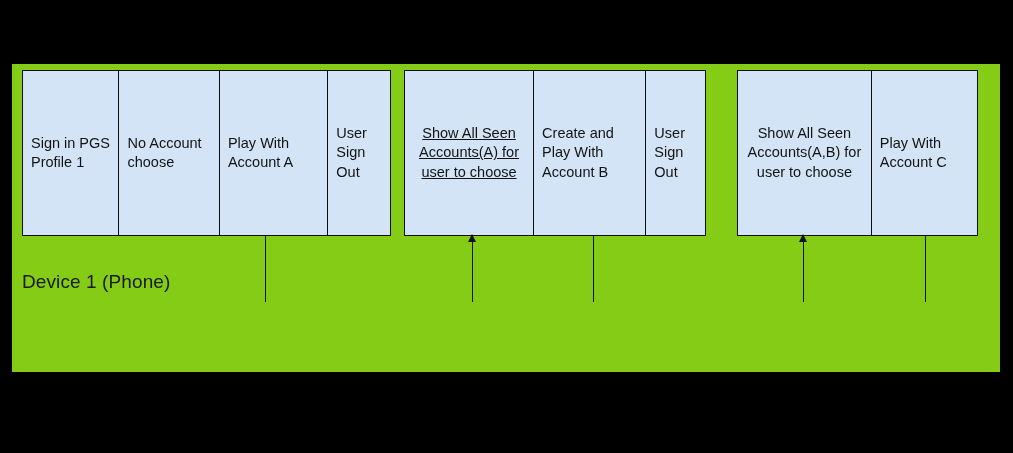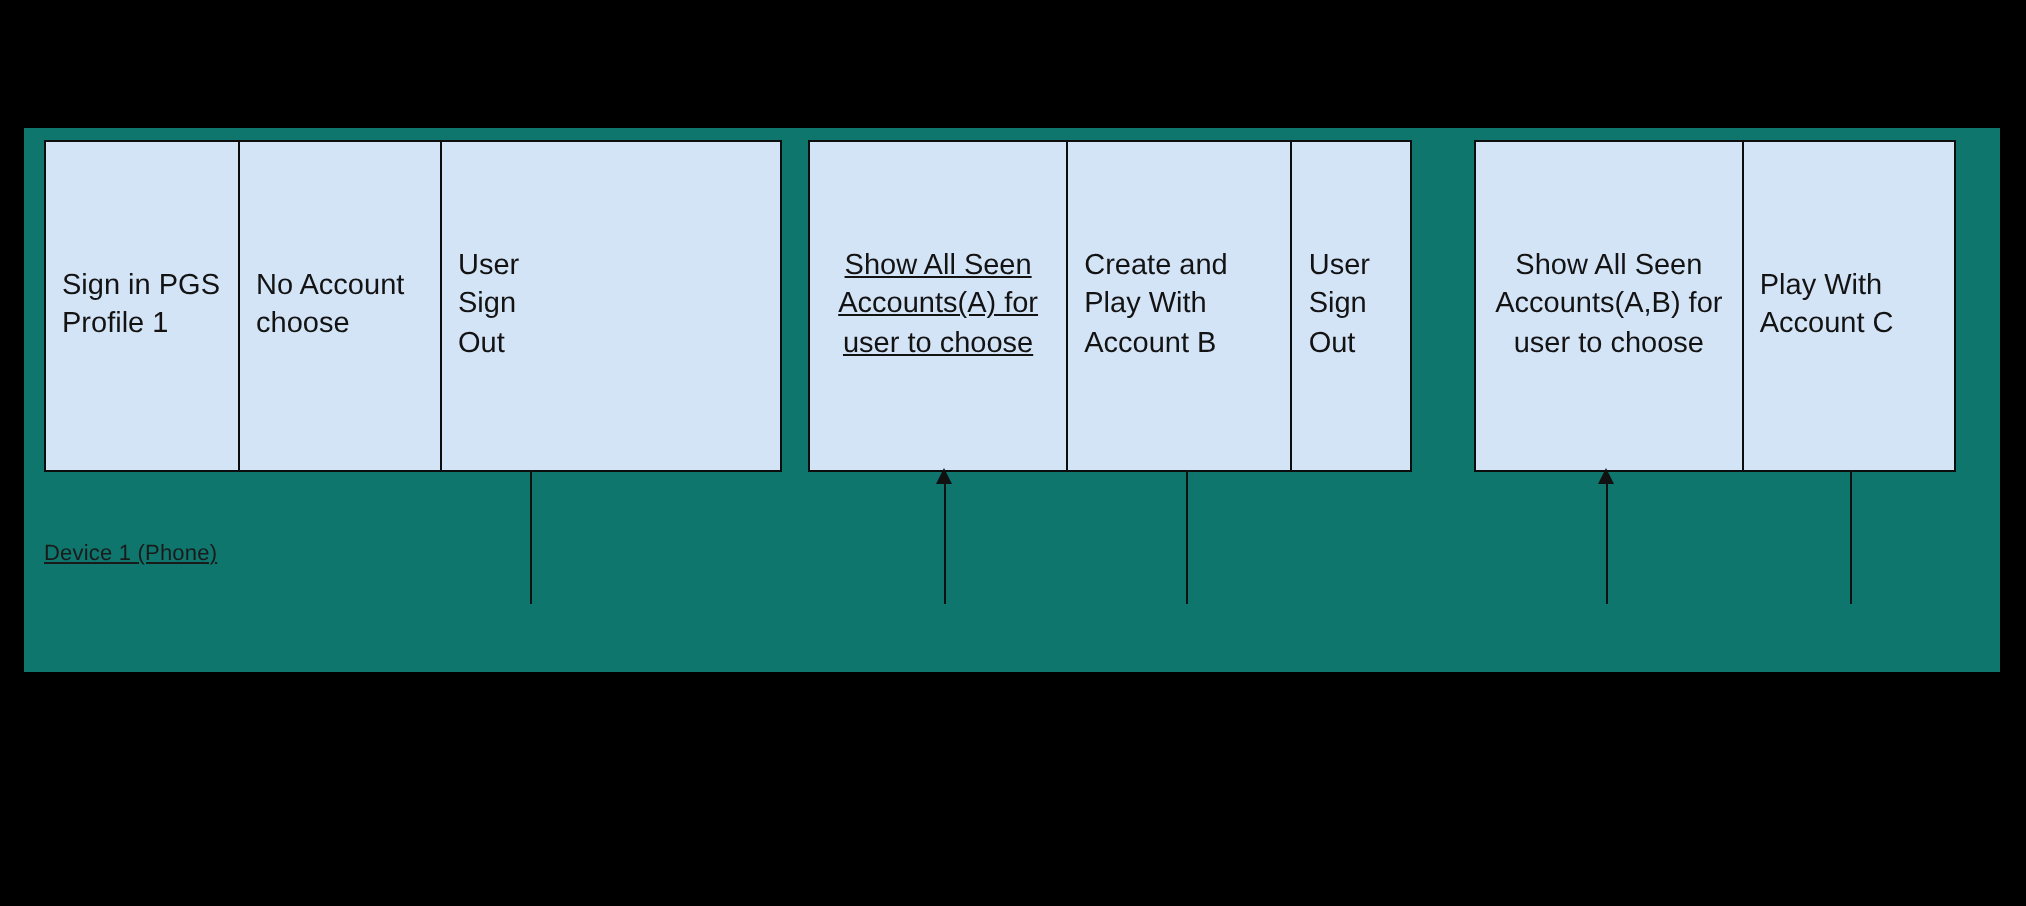--- a/index.html
+++ b/index.html
@@ -19,33 +19,32 @@
     left: 0; top: 0;
     width: 1013px;
     height: 453px;
     background: #000000;
   }
   .device-panel {
     position: absolute;
     left: 12px;
     top: 64px;
     width: 988px;
-    height: 272px;
-    background: #0f766e;
+    height: 308px;
+    background: #84cc16;
     box-sizing: border-box;
   }
   .device-label {
     position: absolute;
     left: 10px;
     top: 207px;
-    font-size: 11px;
+    font-size: 19px;
     color: #1a1a1a;
     white-space: nowrap;
     letter-spacing: 0.1px;
-    text-decoration: underline;
   }
   .lane-group {
     position: absolute;
     top: 6px;
     height: 166px;
     box-sizing: border-box;
     display: flex;
     border: 1.6px solid #0d0d0d;
     background: #d4e4f7;
   }
@@ -84,20 +83,23 @@
 
   <div class="device-panel">
 
     <div class="lane-group" style="left:10px; width:369px;">
       <div class="lane-box align-left" style="width:97px;">
         <span>Sign in PGS Profile 1</span>
       </div>
       <div class="lane-box align-left" style="width:101px;">
         <span>No Account choose</span>
       </div>
+      <div class="lane-box align-left" style="width:109px;">
+        <span>Play With Account A</span>
+      </div>
       <div class="lane-box align-left" style="width:62px;">
         <span>User Sign Out</span>
       </div>
     </div>
 
     <div class="lane-group" style="left:392px; width:302px;">
       <div class="lane-box align-center" style="width:130px;text-decoration:underline;">
         <span>Show All Seen Accounts(A) for user to choose</span>
       </div>
       <div class="lane-box align-left" style="width:113px;">

